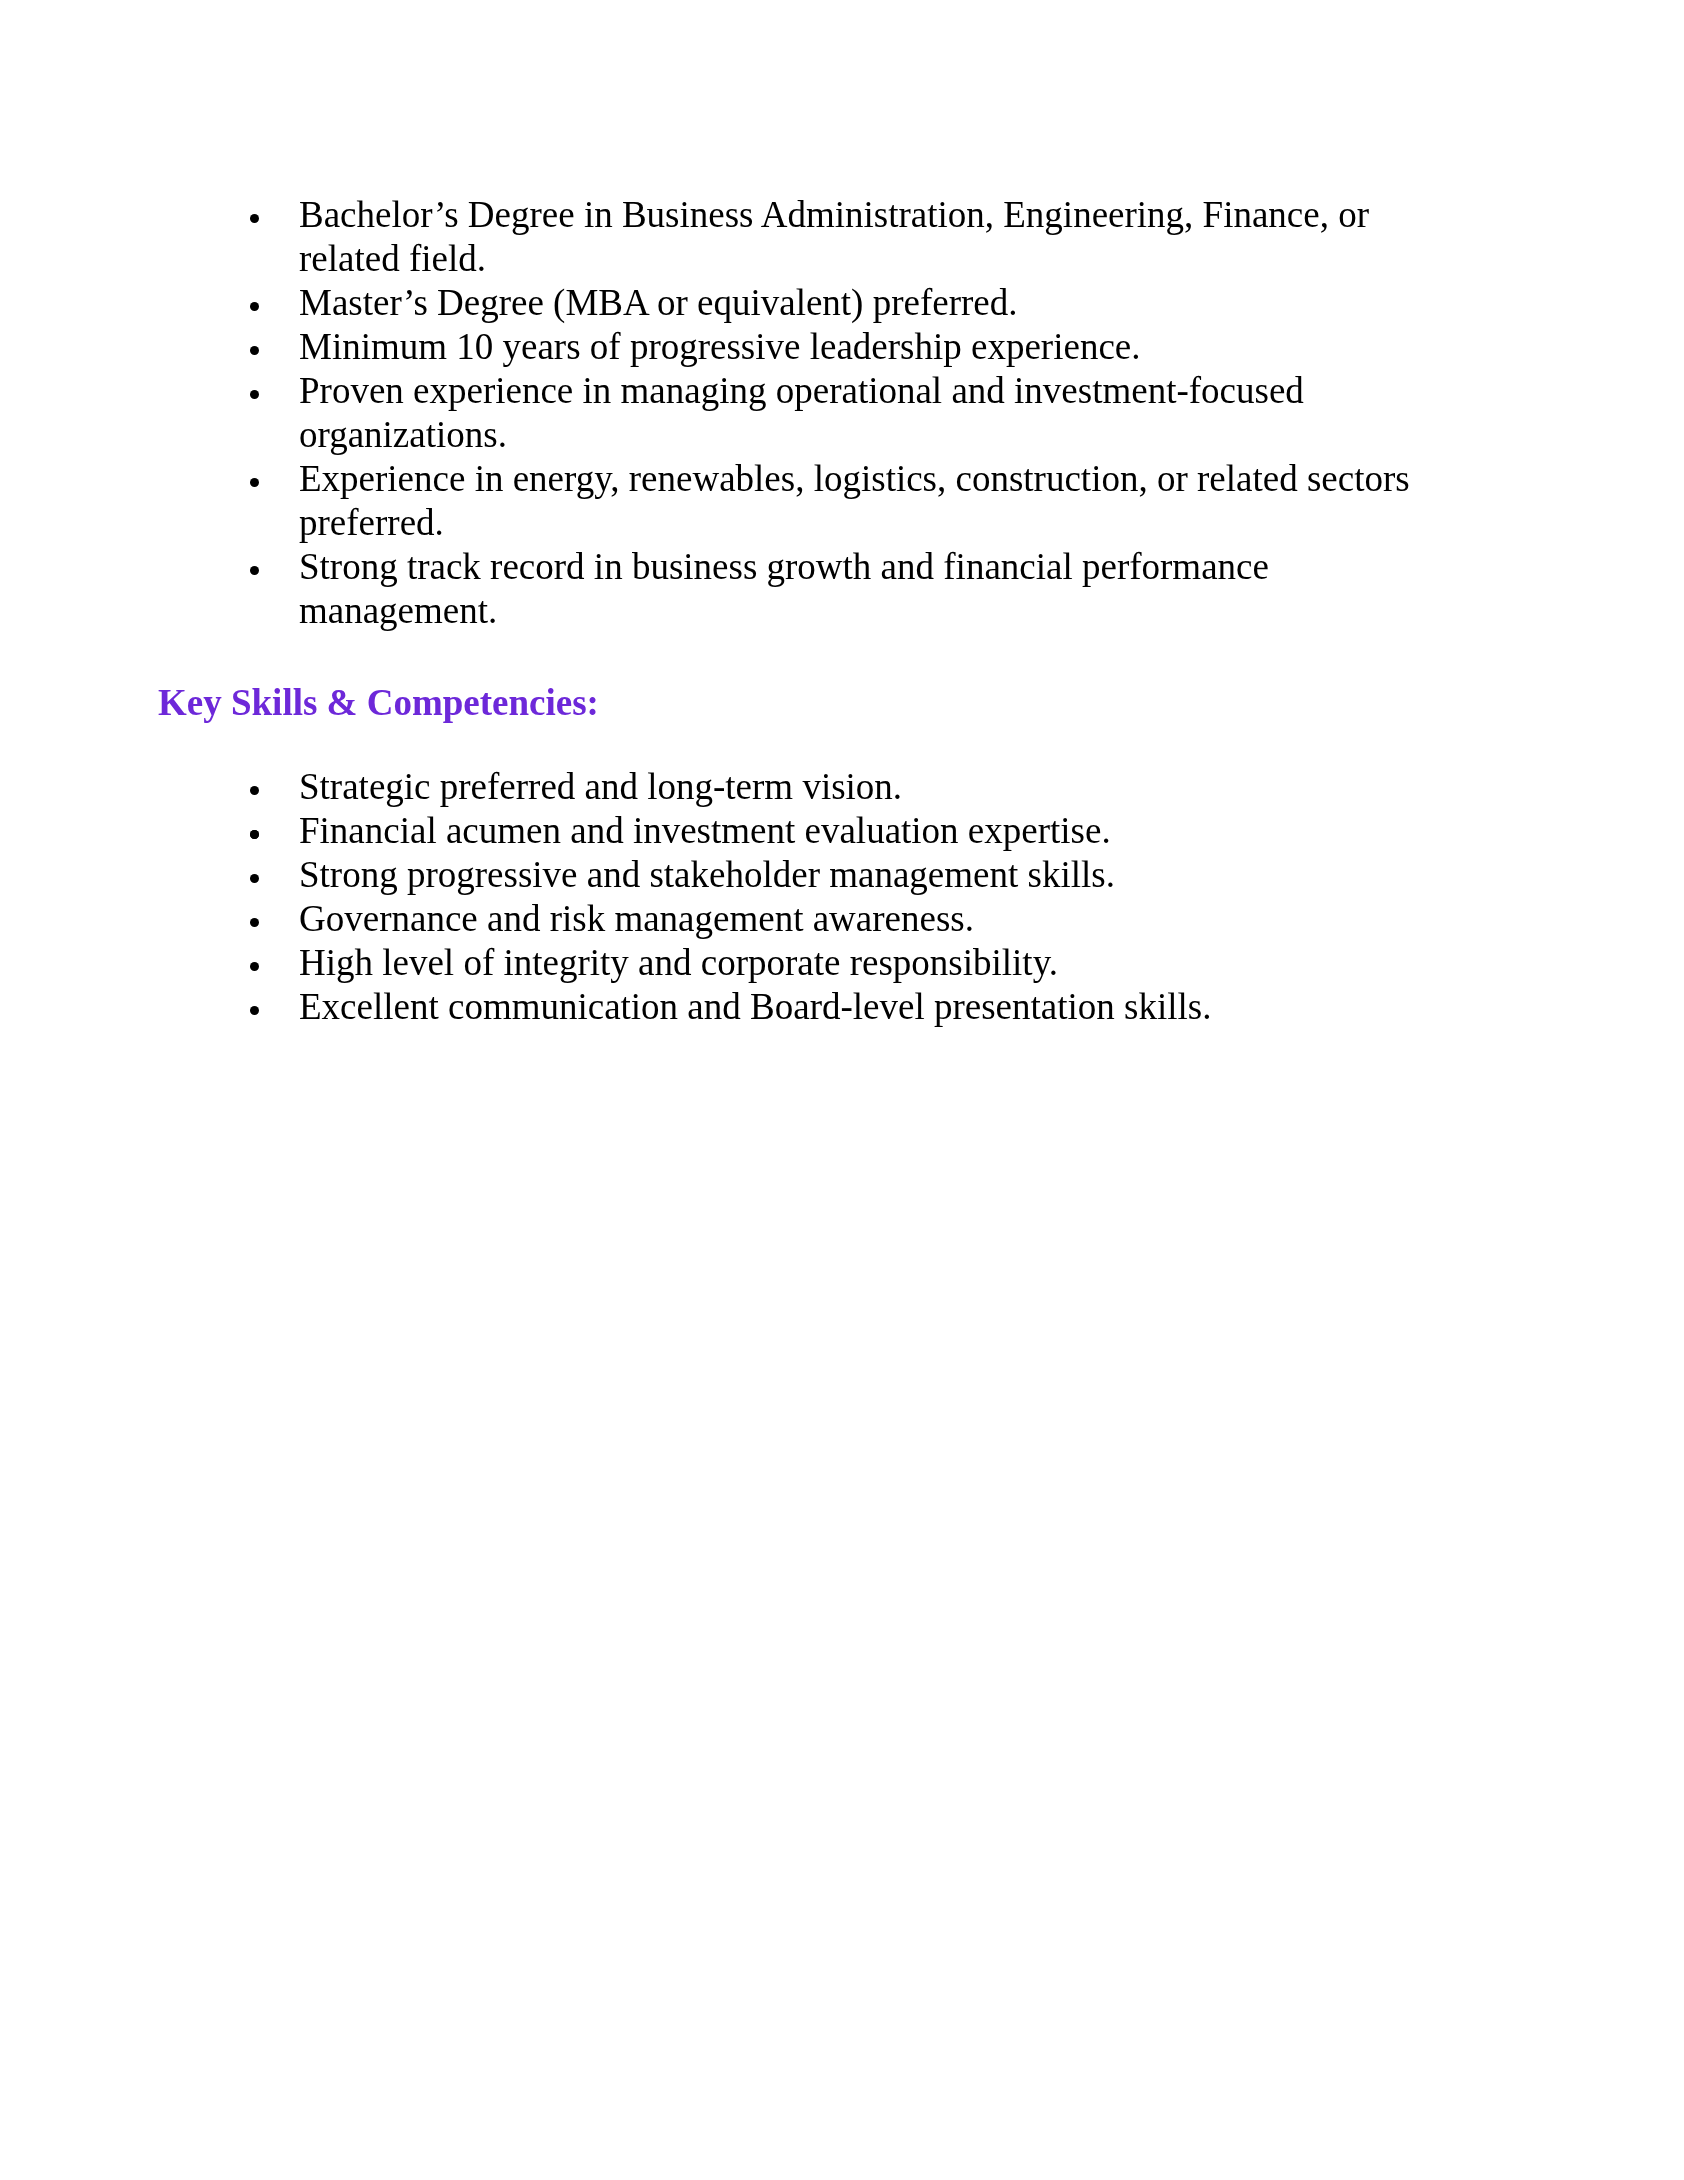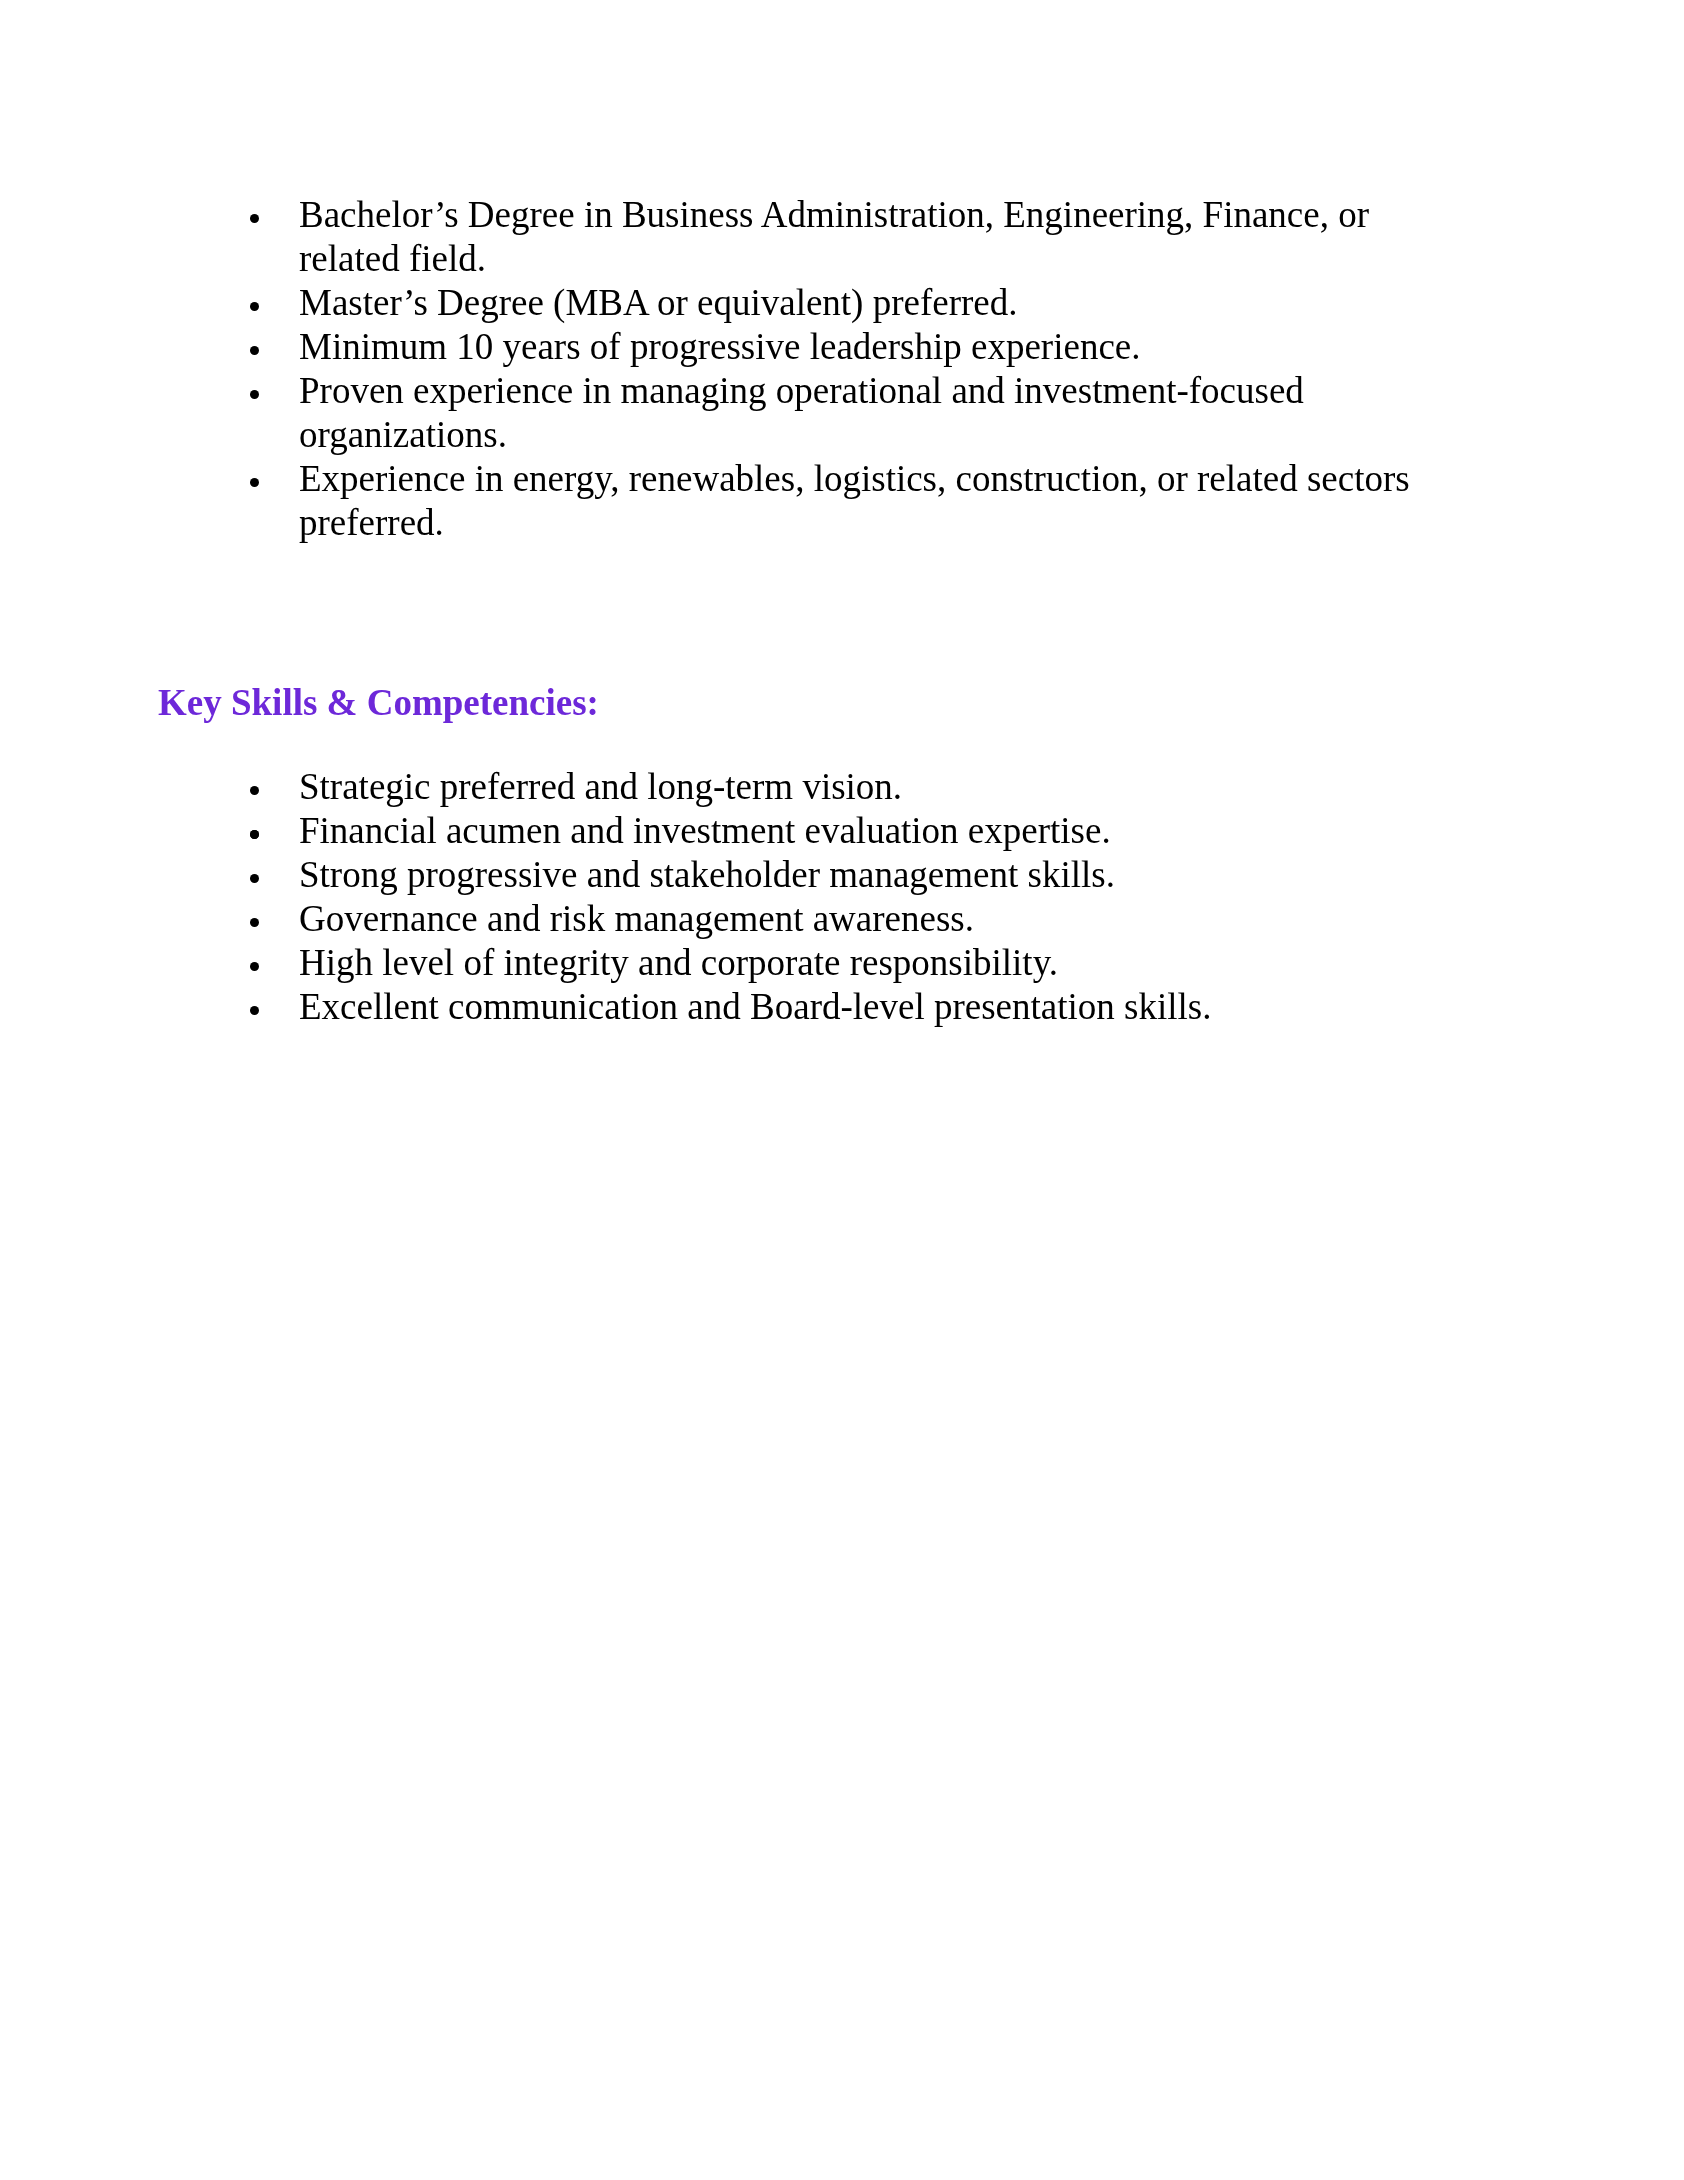--- a/index.html
+++ b/index.html
@@ -57,20 +57,21 @@
 <body>
 
 <div class="page">
 
   <ul class="bullet-list requirements" id="requirements-list">
       <li><span class="bullet-dot"></span><span>Bachelor’s Degree in Business Administration, Engineering, Finance, or<br>related field.</span></li>
       <li><span class="bullet-dot"></span><span>Master’s Degree (MBA or equivalent) preferred.</span></li>
       <li><span class="bullet-dot"></span><span>Minimum 10 years of progressive leadership experience.</span></li>
       <li><span class="bullet-dot"></span><span>Proven experience in managing operational and investment-focused<br>organizations.</span></li>
       <li><span class="bullet-dot"></span><span>Experience in energy, renewables, logistics, construction, or related sectors<br>preferred.</span></li>
+      <li><span class="bullet-dot"></span><span>Strong track record in business growth and financial performance<br>management.</span></li>
     </ul>
 
   <h2 class="section-heading">Key Skills &amp; Competencies:</h2>
 
   <ul class="bullet-list skills" id="skills-list">
       <li><span class="bullet-dot"></span><span>Strategic preferred and long-term vision.</span></li>
       <li><span class="bullet-dot"></span></li>
       <li><span class="bullet-dot"></span><span>Financial acumen and investment evaluation expertise.</span></li>
       <li><span class="bullet-dot"></span><span>Strong progressive and stakeholder management skills.</span></li>
       <li><span class="bullet-dot"></span><span>Governance and risk management awareness.</span></li>

